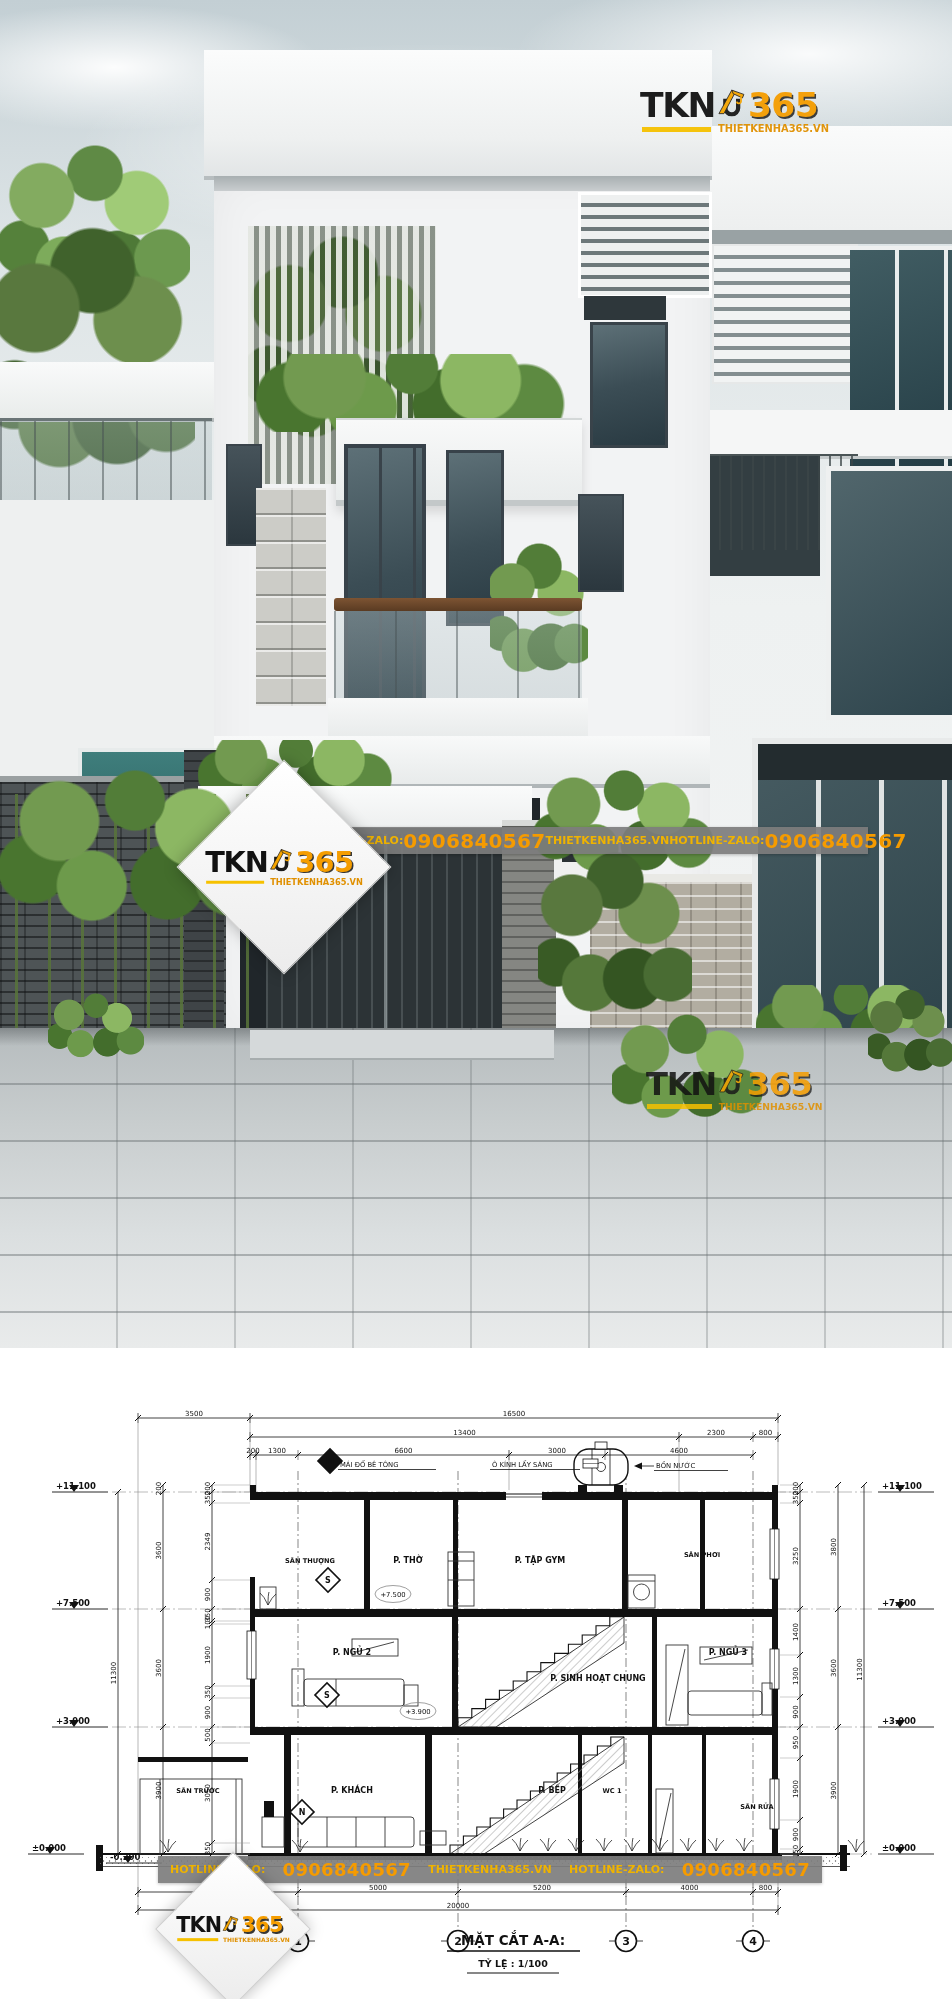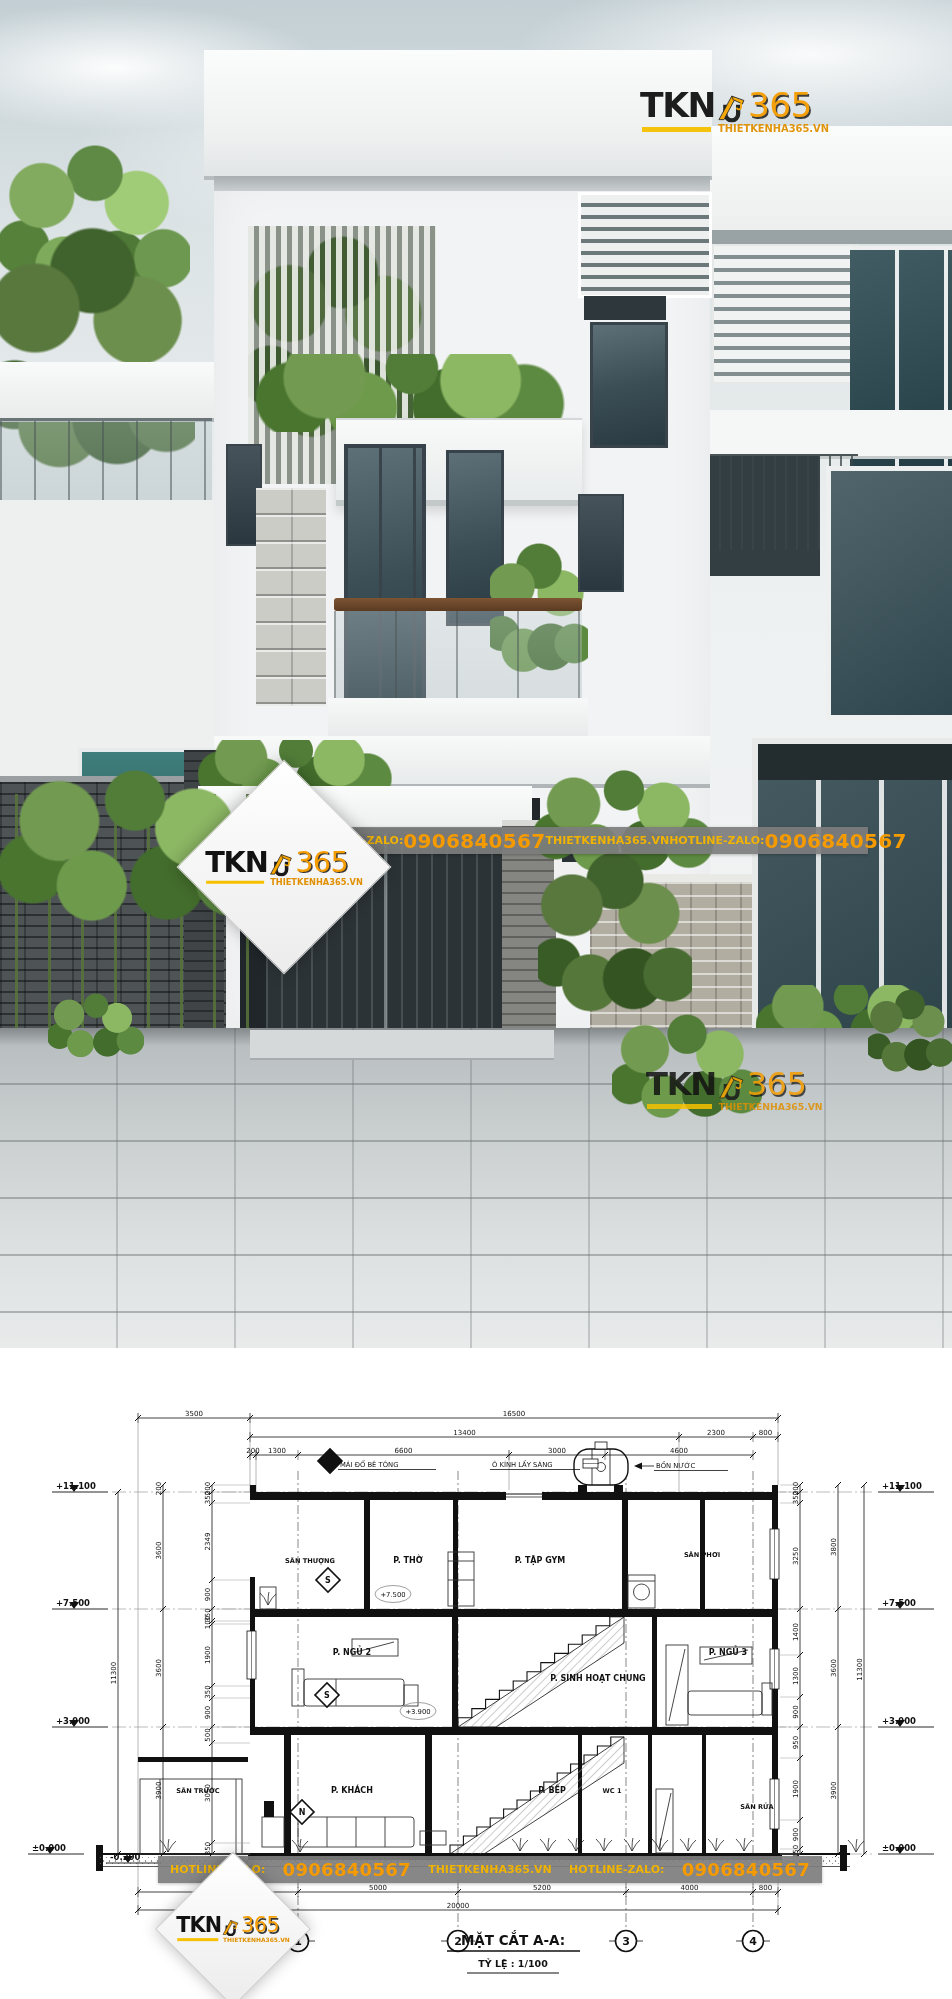--- a/index.html
+++ b/index.html
@@ -10,24 +10,24 @@
     radial-gradient(circle at 50% 18%, #527d38 0 15%, rgba(0,0,0,0) 16%),
     radial-gradient(circle at 72% 34%, #8cb763 0 17%, rgba(0,0,0,0) 18%),
     radial-gradient(circle at 86% 64%, #5d8a41 0 14%, rgba(0,0,0,0) 15%),
     radial-gradient(circle at 62% 66%, #436d2c 0 18%, rgba(0,0,0,0) 19%),
     radial-gradient(circle at 34% 68%, #6d9a4b 0 16%, rgba(0,0,0,0) 17%),
     radial-gradient(circle at 12% 58%, #49752f 0 13%, rgba(0,0,0,0) 14%)}
   .fol.dark{filter:brightness(.78)}
   .fol.lite{filter:brightness(1.12) saturate(.9)}
   
   .tkn-logo{display:flex;flex-direction:column;align-items:flex-start;line-height:1}
-  .logo-row{display:flex;align-items:flex-end}
+  .logo-row{display:flex;}
   .tkn{font-size:2.3em;font-weight:bold;color:#121212;letter-spacing:-.04em}
   .crane{width:2.1em;height:1.9em;margin:0 .05em}
-  .n365{font-size:2.3em;font-weight:normal;color:#F59D00;letter-spacing:-.02em;text-shadow:1.5px 1.5px 0 rgba(20,20,20,.85)}
+  .n365{font-size:2.3em;font-weight:bold;color:#F59D00;letter-spacing:-.02em;text-shadow:1.5px 1.5px 0 rgba(20,20,20,.85)}
   .logo-sub{display:flex;align-items:center;gap:.5em;margin-top:.12em;margin-left:.1em}
   .bar{width:4.6em;height:.3em;background:#F6C100}
   .dom{font-size:.66em;font-weight:bold;color:#E09000}
   .diamond{transform:rotate(45deg);background:linear-gradient(135deg,#ffffff,#ececec);border:1px solid #cfcfcf;box-shadow:0 0 16px rgba(0,0,0,.28)}
   .dinner{position:absolute;left:50%;top:50%;transform:translate(-50%,-50%) rotate(-45deg)}
   .wm-strip{display:flex;align-items:center;justify-content:space-between;background:rgba(125,125,125,.92);padding:0 12px;box-shadow:0 1px 3px rgba(0,0,0,.25)}
   .hl,.dm{font-weight:bold;font-size:11px;color:#EFB300;white-space:nowrap}
   .ph{font-weight:bold;font-size:20px;color:#F59B00;letter-spacing:.3px;white-space:nowrap}
   .wm-sm .ph{font-size:18px}
   

